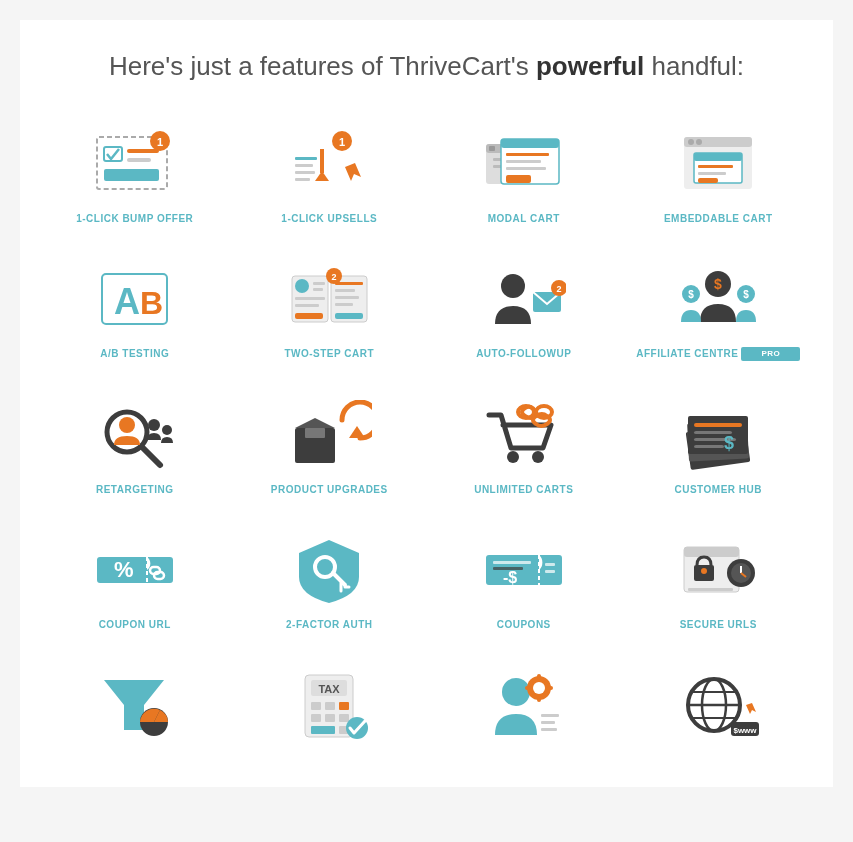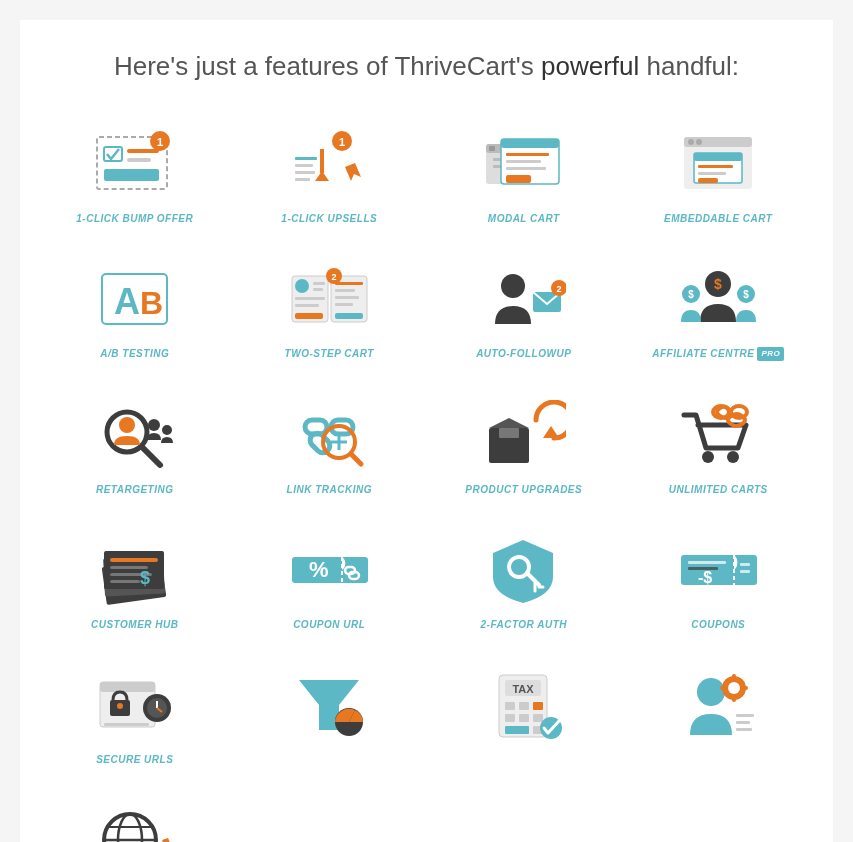--- a/index.html
+++ b/index.html
@@ -20,21 +20,21 @@
     }
     .headline {
       text-align: center;
       font-size: 26px;
       color: #555;
       font-weight: 300;
       margin-bottom: 30px;
       line-height: 1.3;
     }
     .headline strong {
-      font-weight: 400;
+      font-weight: 700;
       color: #333;
     }
     .features-grid {
       display: grid;
       grid-template-columns: repeat(4, 1fr);
       gap: 10px 5px;
     }
     .feature-item {
       display: flex;
       flex-direction: column;
@@ -50,29 +50,28 @@
       justify-content: center;
       margin-bottom: 8px;
     }
     .feature-label {
       font-size: 10px;
       font-weight: 700;
       color: #5bb8c4;
       letter-spacing: 0.5px;
       text-transform: uppercase;
       line-height: 1.3;
-      font-style: italic;
     }
     .pro-badge {
       display: inline-block;
       background: #5bb8c4;
       color: #fff;
       font-size: 8px;
       font-weight: 700;
-      padding: 2px 4px;
+      padding: 2px 20px;
       border-radius: 2px;
       margin-left: 3px;
       vertical-align: middle;
     }
   </style>
 </head>
 <body>
 
 <div class="page-container">
   <h1 class="headline">
@@ -255,36 +254,20 @@
 
           <circle cx="62" cy="25" r="6" fill="#3d3d3d"></circle>
           <path d="M55,40 Q55,33 62,33 Q69,33 69,40" fill="#3d3d3d"></path>
           <circle cx="75" cy="30" r="5" fill="#3d3d3d"></circle>
           <path d="M69,43 Q69,37 75,37 Q81,37 81,43" fill="#3d3d3d"></path>
         </svg>
       </div>
       <div class="feature-label">RETARGETING</div>
     </div>
 
-    <div class="feature-item">
-      <div class="feature-icon">
-        <svg width="85" height="70" viewBox="0 0 85 70">
-
-          <rect x="18" y="20" width="22" height="14" rx="7" fill="none" stroke="#5bb8c4" stroke-width="5"></rect>
-          <rect x="44" y="20" width="22" height="14" rx="7" fill="none" stroke="#5bb8c4" stroke-width="5"></rect>
-          <rect x="22" y="36" width="22" height="14" rx="7" fill="none" stroke="#5bb8c4" stroke-width="5" transform="rotate(45 33 43)"></rect>
-
-          <circle cx="52" cy="42" r="16" fill="none" stroke="#e87722" stroke-width="4"></circle>
-          <line x1="64" y1="54" x2="74" y2="64" stroke="#e87722" stroke-width="5" stroke-linecap="round"></line>
-          <line x1="44" y1="42" x2="60" y2="42" stroke="#5bb8c4" stroke-width="3"></line>
-          <line x1="52" y1="34" x2="52" y2="50" stroke="#5bb8c4" stroke-width="3"></line>
-        </svg>
-      </div>
-      <div class="feature-label">LINK TRACKING</div>
-    </div>
 
     <div class="feature-item">
       <div class="feature-icon">
         <svg width="85" height="70" viewBox="0 0 85 70">
 
           <rect x="8" y="28" width="40" height="35" rx="2" fill="#3d3d3d"></rect>
           <polygon points="8,28 28,18 48,28" fill="#555"></polygon>
           <rect x="18" y="28" width="20" height="10" rx="1" fill="#777"></rect>
 
           <path d="M55,20 A18,18 0 1,1 73,38" fill="none" stroke="#e87722" stroke-width="5" stroke-linecap="round"></path>

